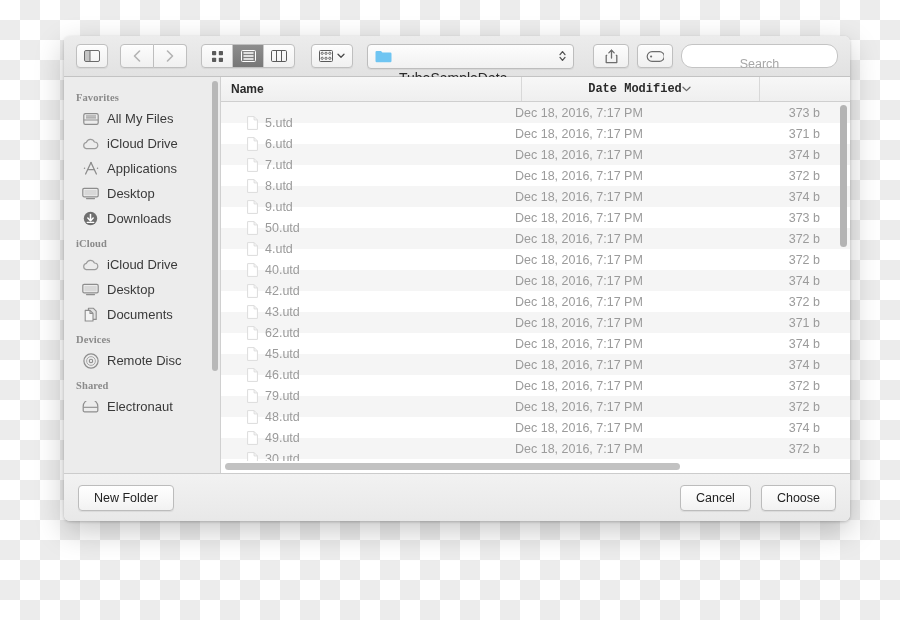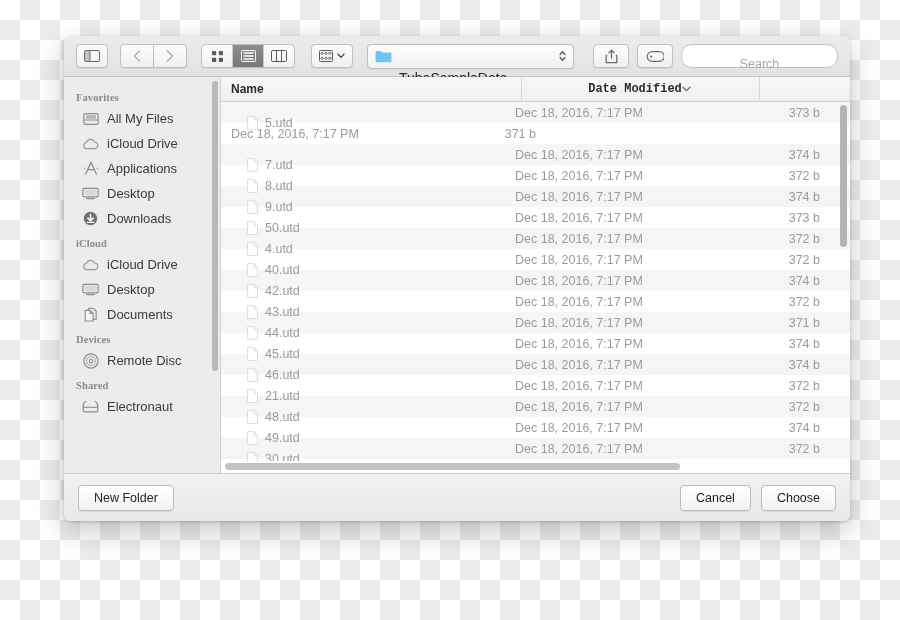--- a/index.html
+++ b/index.html
@@ -419,20 +419,27 @@
               <svg class="doc-icon" width="11" height="14" viewBox="0 0 11 14">
                 <path d="M0.6 0.6 H7.1 L10.4 3.9 V13.4 H0.6 Z" fill="#ffffff" stroke="#dcdcdc" stroke-width="1"></path>
                 <path d="M7.1 0.6 V3.9 H10.4" fill="none" stroke="#dcdcdc" stroke-width="1"></path>
               </svg>
               <span>5.utd</span>
             </div>
             <div class="c-date">Dec 18, 2016, 7:17 PM</div>
             <div class="c-size">373 b</div>
           </div>
           <div class="row">
+            <div class="c-name">
+              <svg class="doc-icon" width="11" height="14" viewBox="0 0 11 14">
+                <path d="M0.6 0.6 H7.1 L10.4 3.9 V13.4 H0.6 Z" fill="#ffffff" stroke="#dcdcdc" stroke-width="1"></path>
+                <path d="M7.1 0.6 V3.9 H10.4" fill="none" stroke="#dcdcdc" stroke-width="1"></path>
+              </svg>
+              <span>6.utd</span>
+            </div>
             <div class="c-date">Dec 18, 2016, 7:17 PM</div>
             <div class="c-size">371 b</div>
           </div>
           <div class="row alt">
             <div class="c-name">
               <svg class="doc-icon" width="11" height="14" viewBox="0 0 11 14">
                 <path d="M0.6 0.6 H7.1 L10.4 3.9 V13.4 H0.6 Z" fill="#ffffff" stroke="#dcdcdc" stroke-width="1"></path>
                 <path d="M7.1 0.6 V3.9 H10.4" fill="none" stroke="#dcdcdc" stroke-width="1"></path>
               </svg>
               <span>7.utd</span>
@@ -516,21 +523,21 @@
             </div>
             <div class="c-date">Dec 18, 2016, 7:17 PM</div>
             <div class="c-size">372 b</div>
           </div>
           <div class="row alt">
             <div class="c-name">
               <svg class="doc-icon" width="11" height="14" viewBox="0 0 11 14">
                 <path d="M0.6 0.6 H7.1 L10.4 3.9 V13.4 H0.6 Z" fill="#ffffff" stroke="#dcdcdc" stroke-width="1"></path>
                 <path d="M7.1 0.6 V3.9 H10.4" fill="none" stroke="#dcdcdc" stroke-width="1"></path>
               </svg>
-              <span>44.utd</span>
+              <span>62.utd</span>
             </div>
             <div class="c-date">Dec 18, 2016, 7:17 PM</div>
             <div class="c-size">371 b</div>
           </div>
           <div class="row">
             <div class="c-name">
               <svg class="doc-icon" width="11" height="14" viewBox="0 0 11 14">
                 <path d="M0.6 0.6 H7.1 L10.4 3.9 V13.4 H0.6 Z" fill="#ffffff" stroke="#dcdcdc" stroke-width="1"></path>
                 <path d="M7.1 0.6 V3.9 H10.4" fill="none" stroke="#dcdcdc" stroke-width="1"></path>
               </svg>
@@ -549,21 +556,21 @@
             </div>
             <div class="c-date">Dec 18, 2016, 7:17 PM</div>
             <div class="c-size">374 b</div>
           </div>
           <div class="row">
             <div class="c-name">
               <svg class="doc-icon" width="11" height="14" viewBox="0 0 11 14">
                 <path d="M0.6 0.6 H7.1 L10.4 3.9 V13.4 H0.6 Z" fill="#ffffff" stroke="#dcdcdc" stroke-width="1"></path>
                 <path d="M7.1 0.6 V3.9 H10.4" fill="none" stroke="#dcdcdc" stroke-width="1"></path>
               </svg>
-              <span>21.utd</span>
+              <span>79.utd</span>
             </div>
             <div class="c-date">Dec 18, 2016, 7:17 PM</div>
             <div class="c-size">372 b</div>
           </div>
           <div class="row alt">
             <div class="c-name">
               <svg class="doc-icon" width="11" height="14" viewBox="0 0 11 14">
                 <path d="M0.6 0.6 H7.1 L10.4 3.9 V13.4 H0.6 Z" fill="#ffffff" stroke="#dcdcdc" stroke-width="1"></path>
                 <path d="M7.1 0.6 V3.9 H10.4" fill="none" stroke="#dcdcdc" stroke-width="1"></path>
               </svg>

